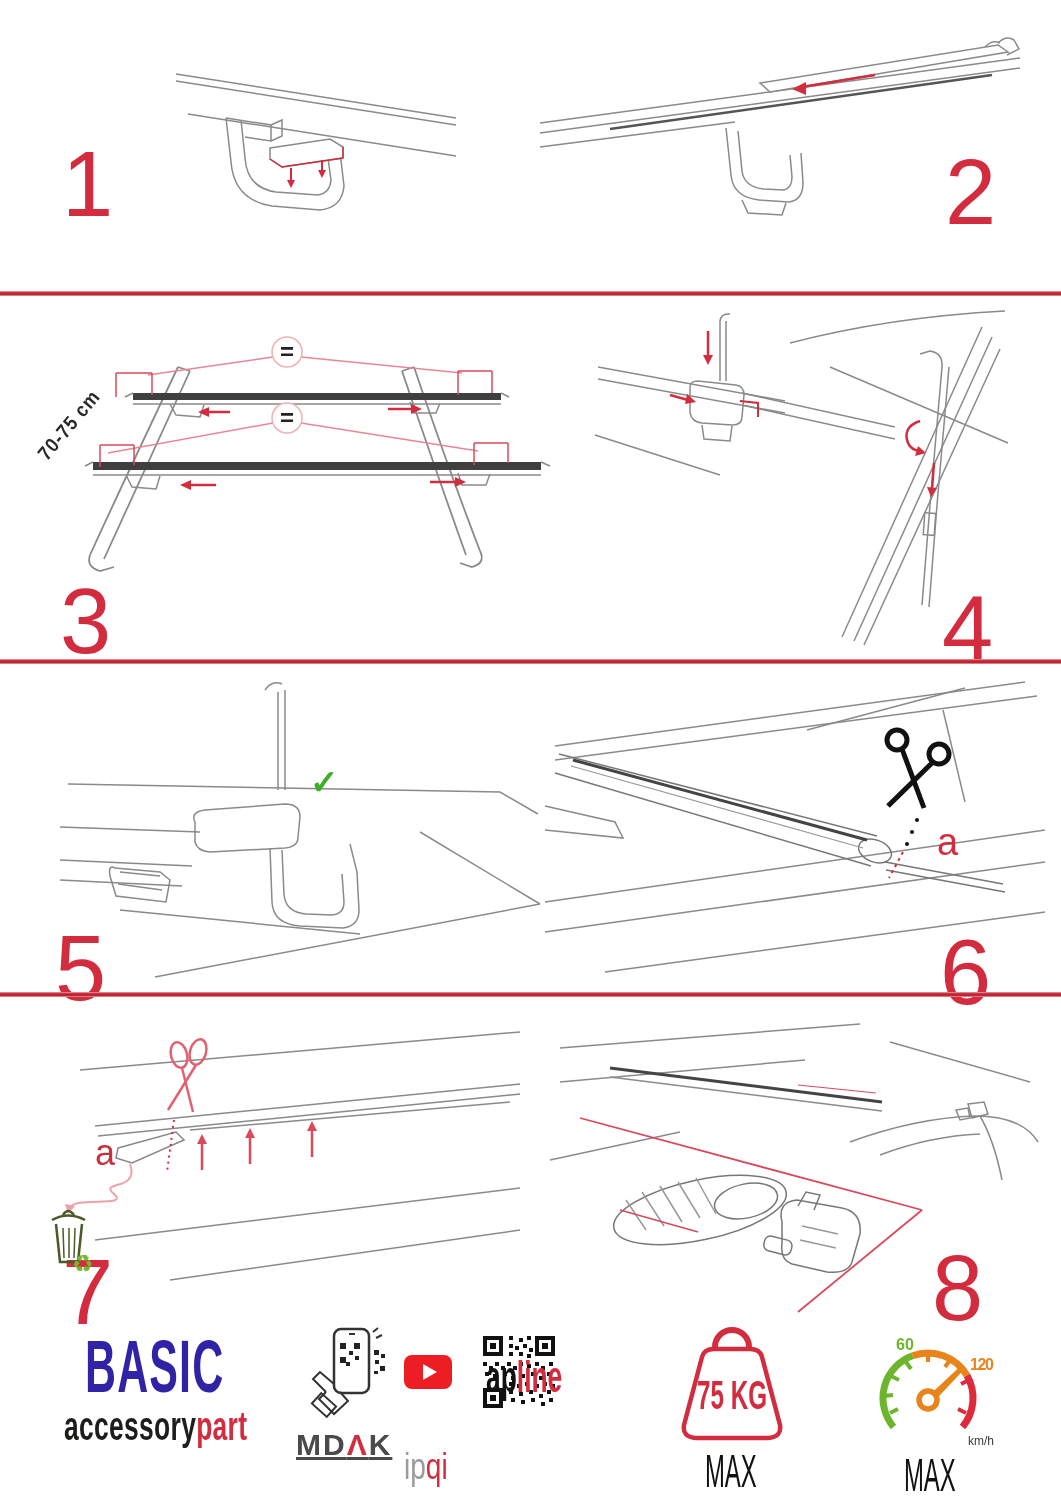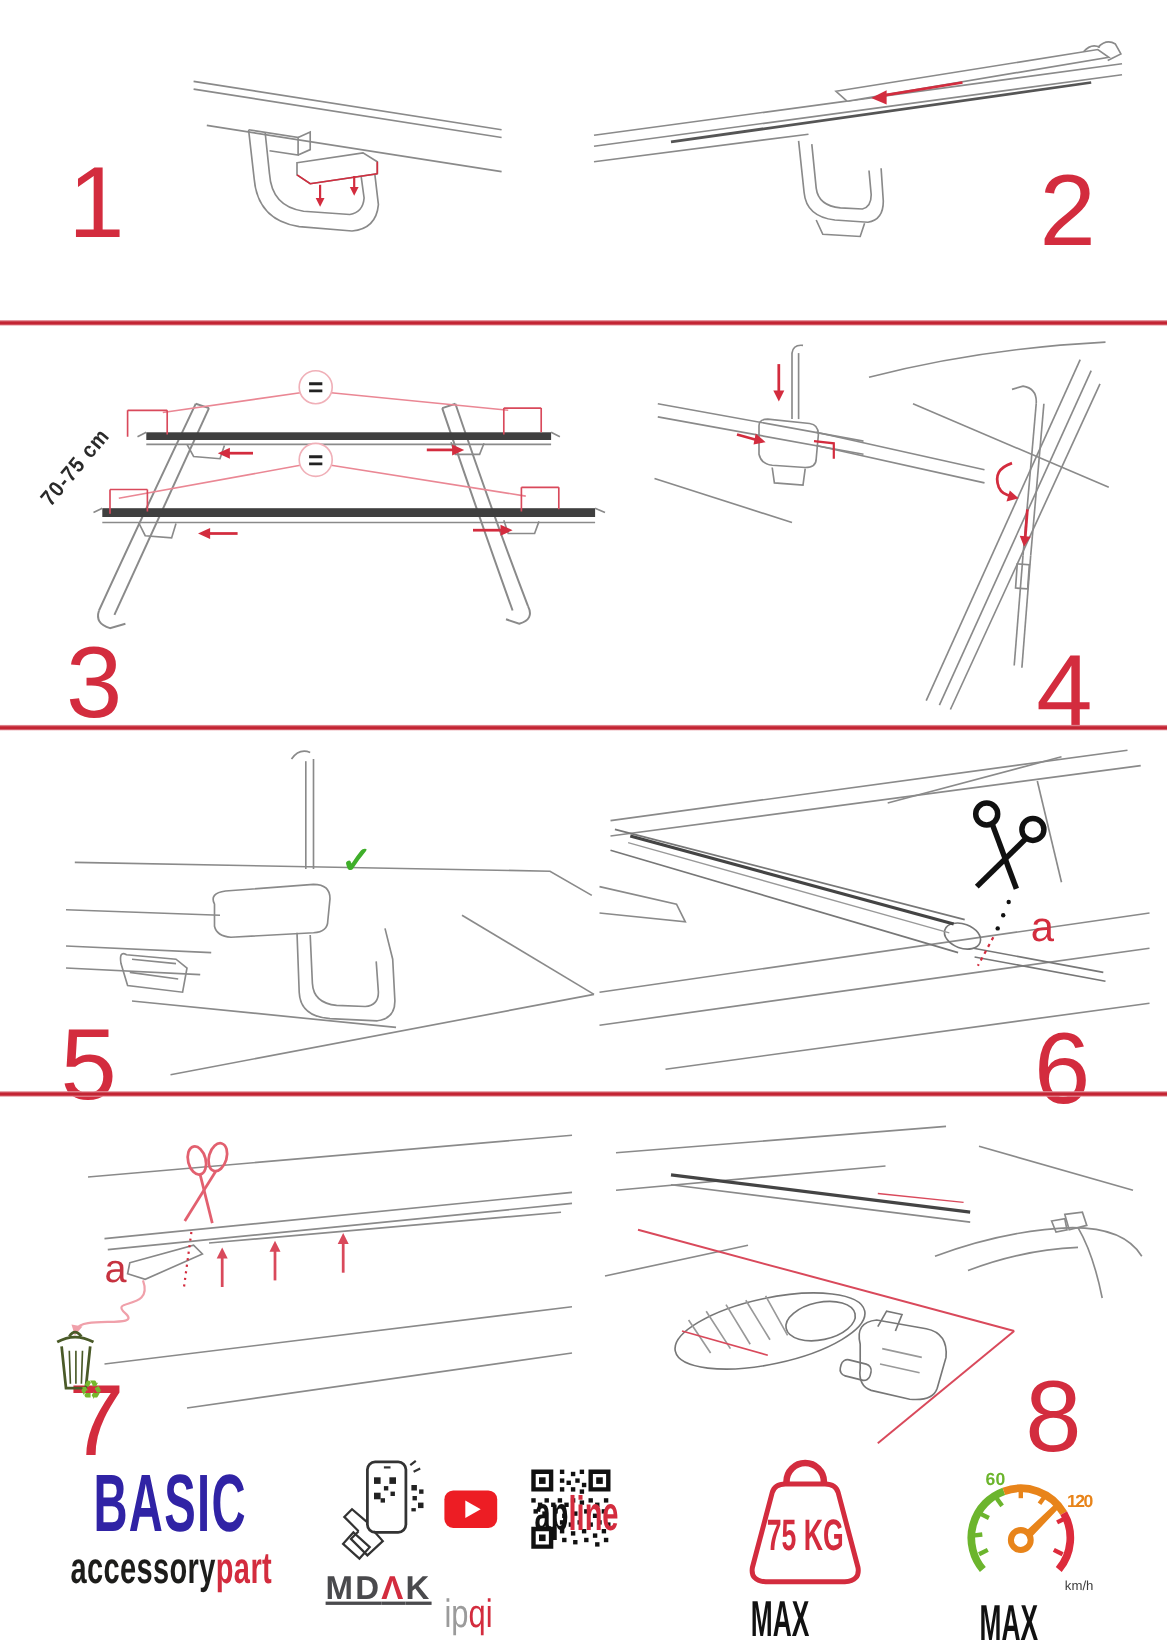--- a/index.html
+++ b/index.html
@@ -26,21 +26,21 @@
            background:linear-gradient(to bottom,#eaa6ae,#c32433 35%,#c32433 70%,#eaa6ae);}
   .dim-label{position:absolute;font-size:20px;font-weight:bold;color:#2a2a2a;
              letter-spacing:1px;transform:rotate(-50deg) scaleX(.9);transform-origin:left center;white-space:nowrap;}
   .cond{display:inline-block;transform-origin:0 50%;white-space:nowrap;}
   .brand-basic{font-size:74px;font-weight:bold;color:var(--blue);letter-spacing:2px;transform:scaleX(.58);}
   .brand-ap{font-size:40px;font-weight:bold;letter-spacing:.5px;transform:scaleX(.66);}
   .brand-ap .red,.mdak .red,.ipqi .red,.apline .red{color:var(--red);}
   .mdak{font-size:30px;font-weight:bold;color:#4a4a4d;letter-spacing:2px;text-decoration:underline;}
   .ipqi{font-size:36px;color:var(--mid-gray);transform:scaleX(.78);}
   .apline{font-size:44px;font-weight:bold;color:#111;letter-spacing:0;transform:scaleX(.6);}
-  .max-label{position:absolute;font-weight:bold;color:#111;}
+  .max-label{position:absolute;text-align:center;font-weight:normal;color:#111;}
   .max-label .cond{font-size:46px;transform:scaleX(.52);transform-origin:center;}
   .kmh{position:absolute;font-size:12px;color:#3c3c3c;text-align:right;}
   svg{position:absolute;overflow:visible;}
   svg text{font-family:"Liberation Sans",sans-serif;}
 </style>
 </head>
 <body>
 
 <div class="step-num" style="left:62px;top:138px;">1</div>
 <div class="step-num" style="left:945px;top:146px;">2</div>

